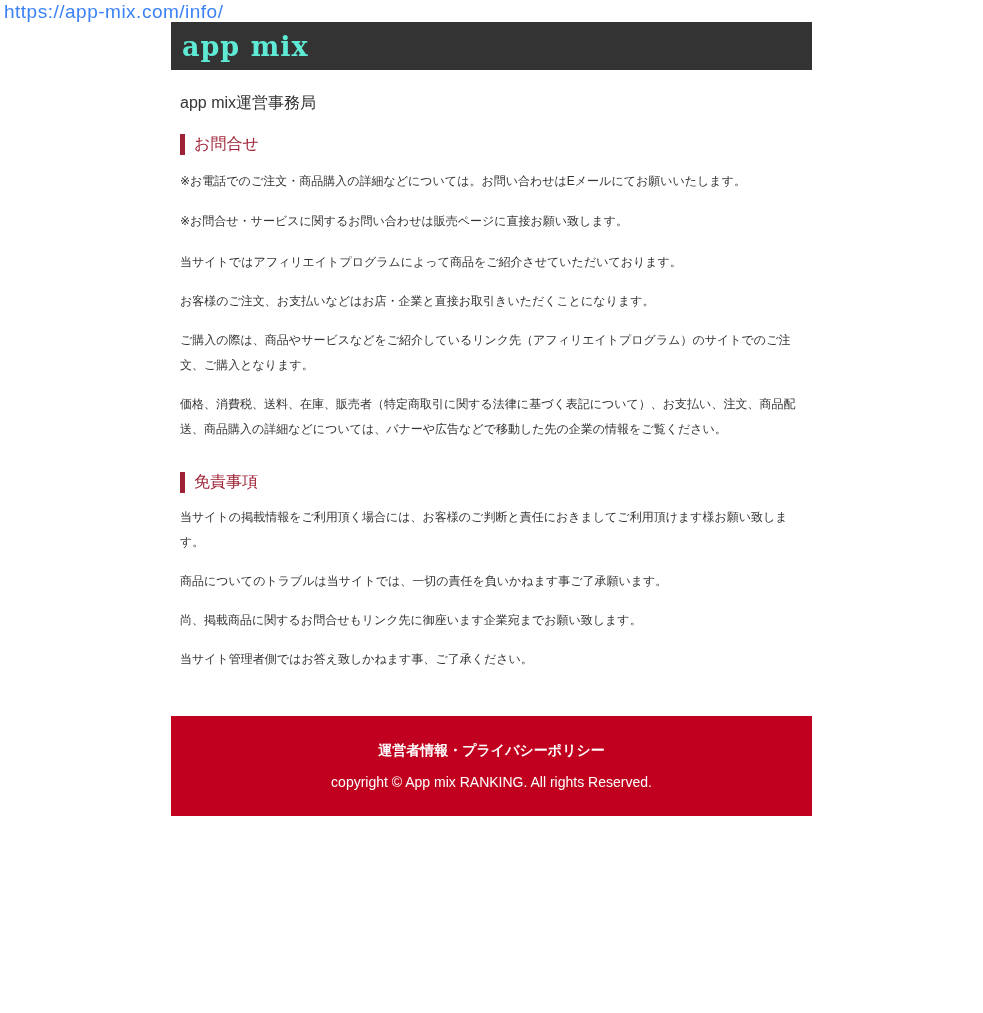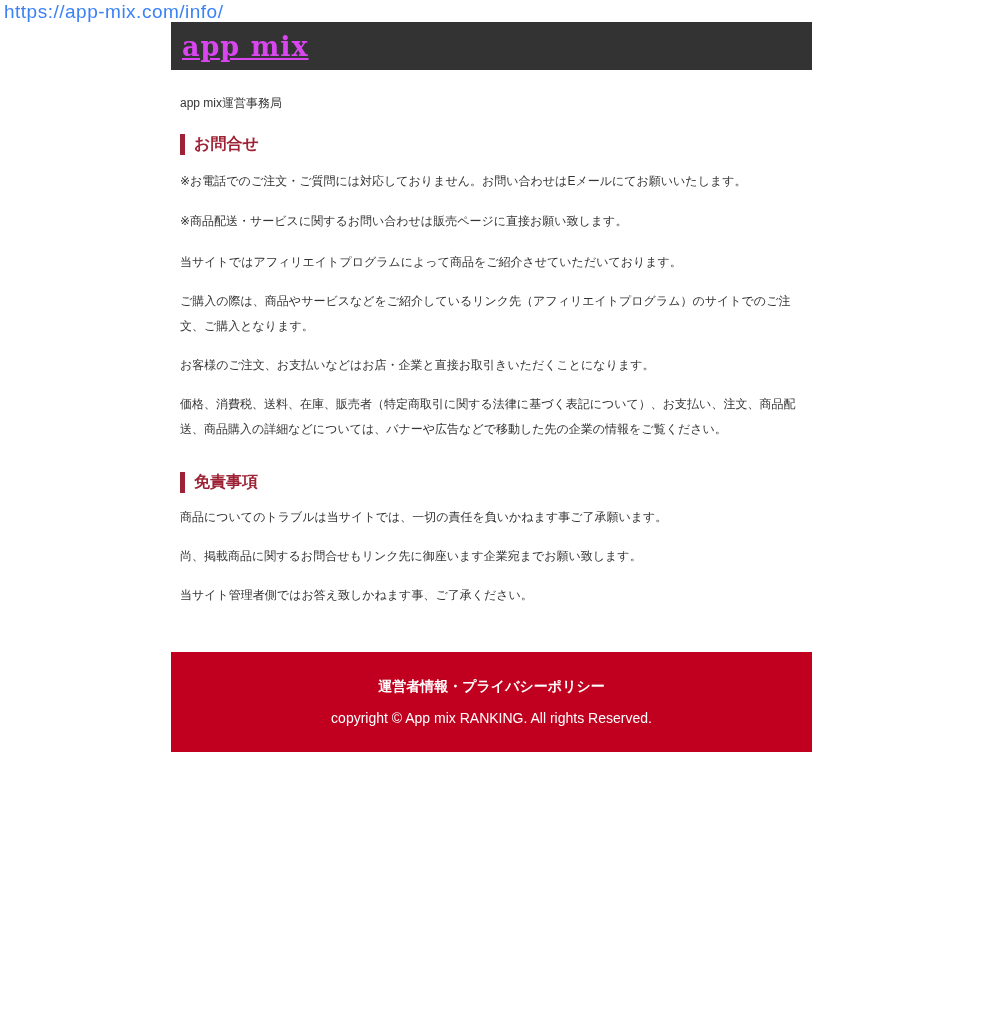--- a/index.html
+++ b/index.html
@@ -25,34 +25,33 @@
   }
   .site-header{
     background:var(--header-dark,#333);
     height:48px;
     display:flex;align-items:center;
     padding-left:11px;
   }
   .site-logo{
     margin:0;
     font-family:"DejaVu Serif","Liberation Serif",serif;
-    font-weight:bold;font-size:27px;color:#d946ef;
+    font-weight:bold;font-size:27px;color:#5eead4;
     letter-spacing:1px;
     cursor:pointer;
-    text-decoration:underline;
   }
   .content{
     padding:22px 10px 30px 9px;
   }
   .operator{
-    margin:0 0 20px;font-size:12px;line-height:22px;
+    margin:0 0 20px;font-size:16px;line-height:22px;
   }
   h2.sec{
     margin:0 0 15px;
-    font-size:16px;font-weight:bold;
+    font-size:16px;font-weight:normal;
     color:var(--accent-red,#9e2235);
     border-left:5px solid var(--accent-red,#9e2235);
     padding:1px 0 2px 9px;
     line-height:18px;
   }
   h2.sec.gap-lg{margin-top:34px;}
   h2.sec.gap-md{margin-top:30px;margin-bottom:12px;}
   .email{
     margin:0 0 20px;font-size:16px;line-height:20px;
   }
@@ -89,29 +88,30 @@
 
   <header class="site-header">
     <h1 class="site-logo">app mix</h1>
   </header>
 
   <main class="content">
 
     <p class="operator">app mix運営事務局</p>
 
     <h2 class="sec">お問合せ</h2>
-    <p class="note">※お電話でのご注文・ご質問には対応しておりません。お問い合わせはEメールにてお願いいたします。</p>
-    <p class="note">※商品配送・サービスに関するお問い合わせは販売ページに直接お願い致します。</p>
+    <p class="note">※お電話でのご注文・商品購入の詳細などについては。お問い合わせはEメールにてお願いいたします。</p>
+    <p class="note">※お問合せ・サービスに関するお問い合わせは販売ページに直接お願い致します。</p>
 
     <p class="para">当サイトではアフィリエイトプログラムによって商品をご紹介させていただいております。</p>
+    <p class="para">お客様のご注文、お支払いなどはお店・企業と直接お取引きいただくことになります。</p>
     <p class="para">ご購入の際は、商品やサービスなどをご紹介しているリンク先（アフィリエイトプログラム）のサイトでのご注文、ご購入となります。</p>
-    <p class="para">お客様のご注文、お支払いなどはお店・企業と直接お取引きいただくことになります。</p>
     <p class="para">価格、消費税、送料、在庫、販売者（特定商取引に関する法律に基づく表記について）、お支払い、注文、商品配送、商品購入の詳細などについては、バナーや広告などで移動した先の企業の情報をご覧ください。</p>
 
     <h2 class="sec gap-md">免責事項</h2>
+    <p class="para">当サイトの掲載情報をご利用頂く場合には、お客様のご判断と責任におきましてご利用頂けます様お願い致します。</p>
     <p class="para">商品についてのトラブルは当サイトでは、一切の責任を負いかねます事ご了承願います。</p>
     <p class="para">尚、掲載商品に関するお問合せもリンク先に御座います企業宛までお願い致します。</p>
     <p class="para">当サイト管理者側ではお答え致しかねます事、ご了承ください。</p>
 
   </main>
 
   <footer class="site-footer">
     <a class="footer-link">運営者情報・プライバシーポリシー</a>
     <div class="copyright">copyright © App mix RANKING. All rights Reserved.</div>
   </footer>

